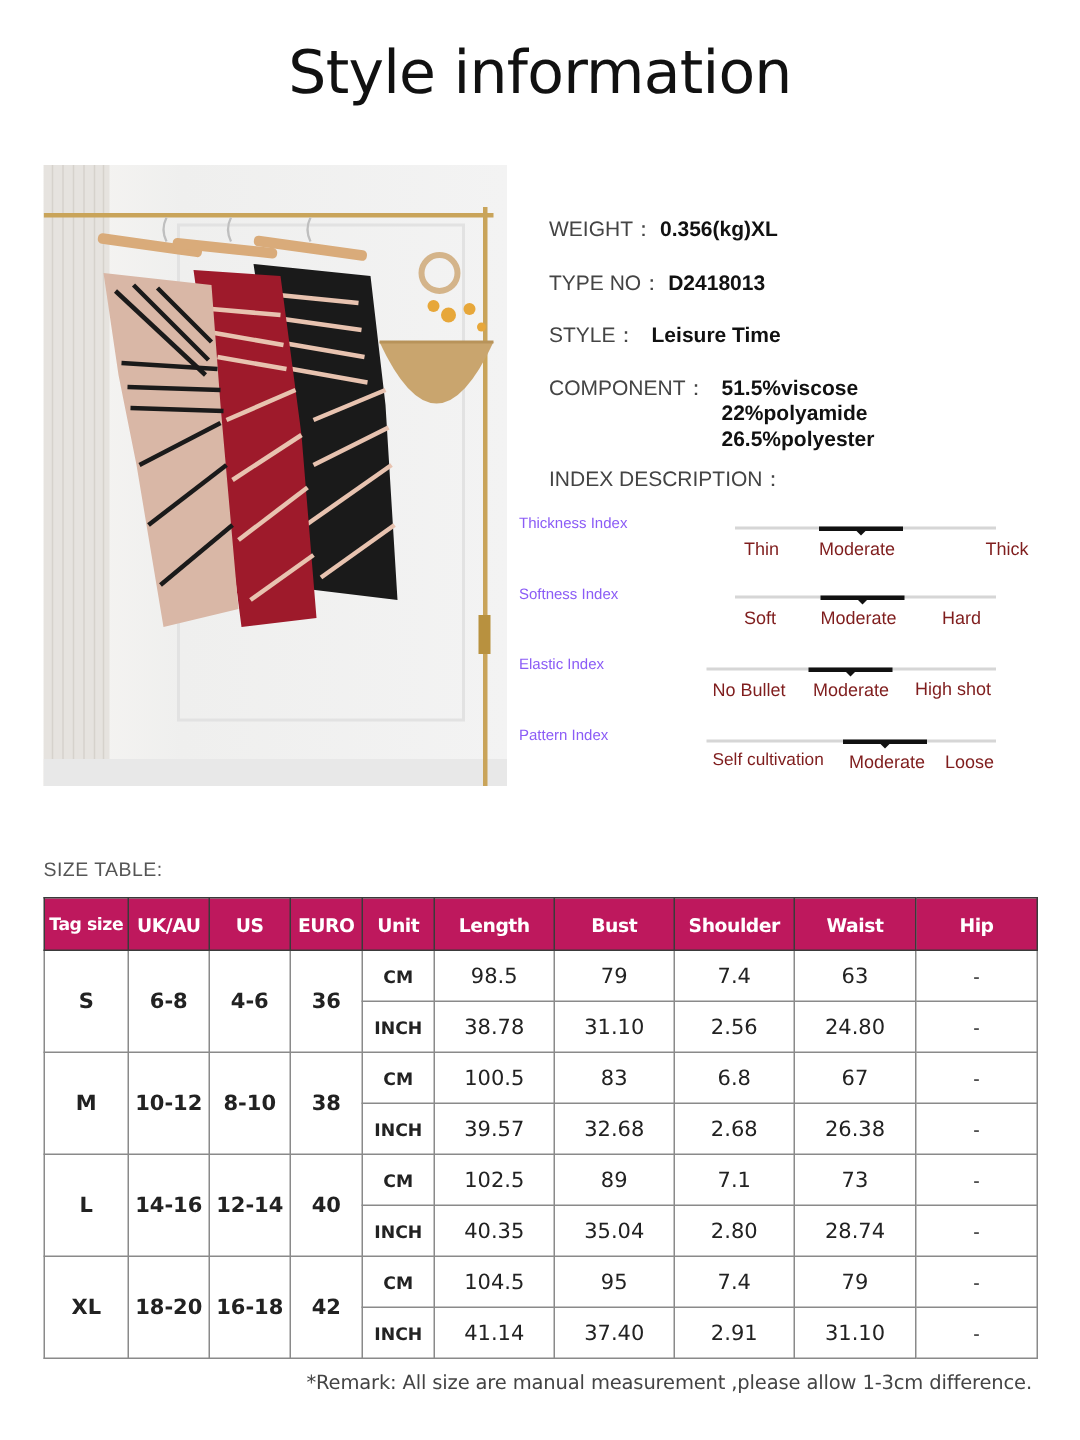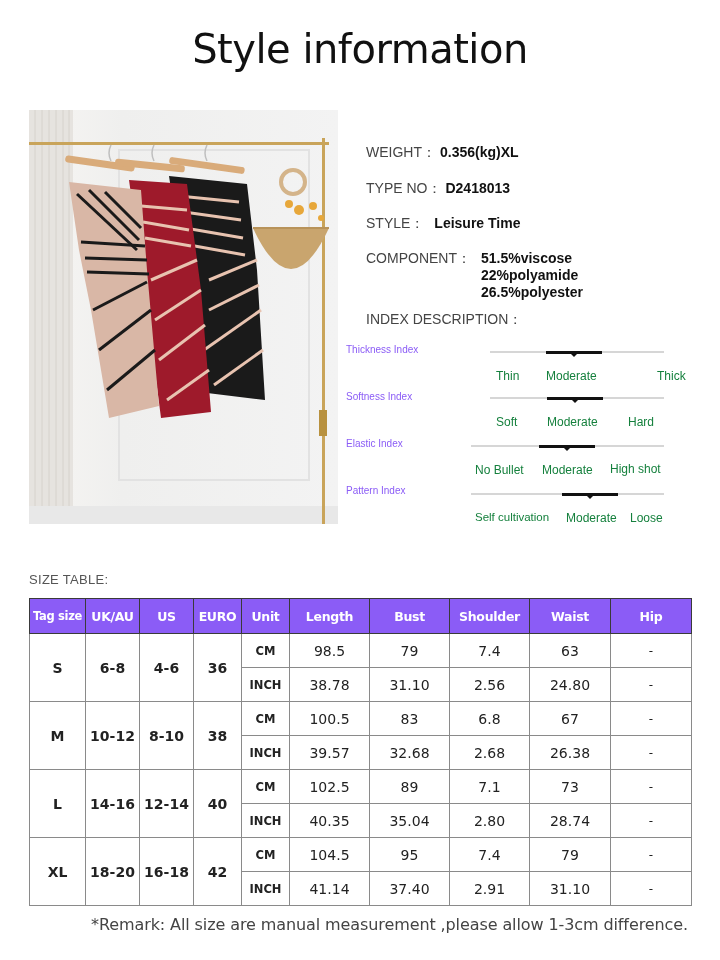--- a/index.html
+++ b/index.html
@@ -27,44 +27,44 @@
   .component-values { position: absolute; left: 481px; top: 250px; font-size: 14px; font-weight: bold; color: #111; line-height: 17px; }
   .index-desc { position: absolute; left: 366px; top: 311px; font-size: 14px; color: #444; }
 
   .idx-label { position: absolute; left: 346px; font-size: 10px; color: #8b5cf6; }
   .track { position: absolute; height: 2px; background: #d6d6d6; }
   .track-active { position: absolute; height: 3px; background: #111; top: -0.5px; }
   .track-active::after {
     content: ""; position: absolute; left: 50%; top: 3px; margin-left: -3px;
     border-left: 3px solid transparent; border-right: 3px solid transparent; border-top: 3px solid #111;
   }
-  .tick { position: absolute; font-size: 12px; color: #15803d; white-space: nowrap; margin-top: 10px; }
+  .tick { position: absolute; font-size: 12px; color: #7f1d1d; white-space: nowrap; }
 
   .size-caption { position: absolute; left: 29px; top: 572px; font-size: 13px; color: #555; letter-spacing: 0.3px; }
 
   
   table.size-table {
     position: absolute; left: 29px; top: 598px; width: 662px;
     border-collapse: collapse; table-layout: fixed;
     font-family: "DejaVu Sans", sans-serif;
   }
   table.size-table th {
-    background: #8b5cf6; color: #fff; font-size: 12.5px; font-weight: bold;
+    background: #be185d; color: #fff; font-size: 12.5px; font-weight: bold;
     height: 35px; border: 1px solid #3a3a3a; text-align: center; letter-spacing: -0.3px;
   }
   table.size-table td {
     border: 1px solid #8a8a8a; height: 34px; text-align: center; color: #222;
   }
   td.tag { font-size: 14px; font-weight: bold; }
   td.conv { font-size: 14px; font-weight: bold; }
   td.unit { font-size: 11.5px; font-weight: bold; color: #111; }
   td.meas { font-size: 14px; font-weight: normal; color: #333; }
   td.hip { font-size: 12px; color: #777; }
 
-  .remark { position: absolute; right: 32px; top: 915px; font-size: 16px; color: #444; font-family: "DejaVu Sans", sans-serif; letter-spacing: -0.1px; }
+  .remark { position: absolute; right: 32px; top: 915px; font-size: 13px; color: #444; font-family: "DejaVu Sans", sans-serif; letter-spacing: -0.1px; }
 </style>
 </head>
 <body>
 
 <h1 class="title">Style information</h1>
 
 <div class="photo">
   <svg width="309" height="414" viewBox="0 0 309 414">
 
     <rect x="0" y="0" width="44" height="414" fill="#e6e3df"></rect>

